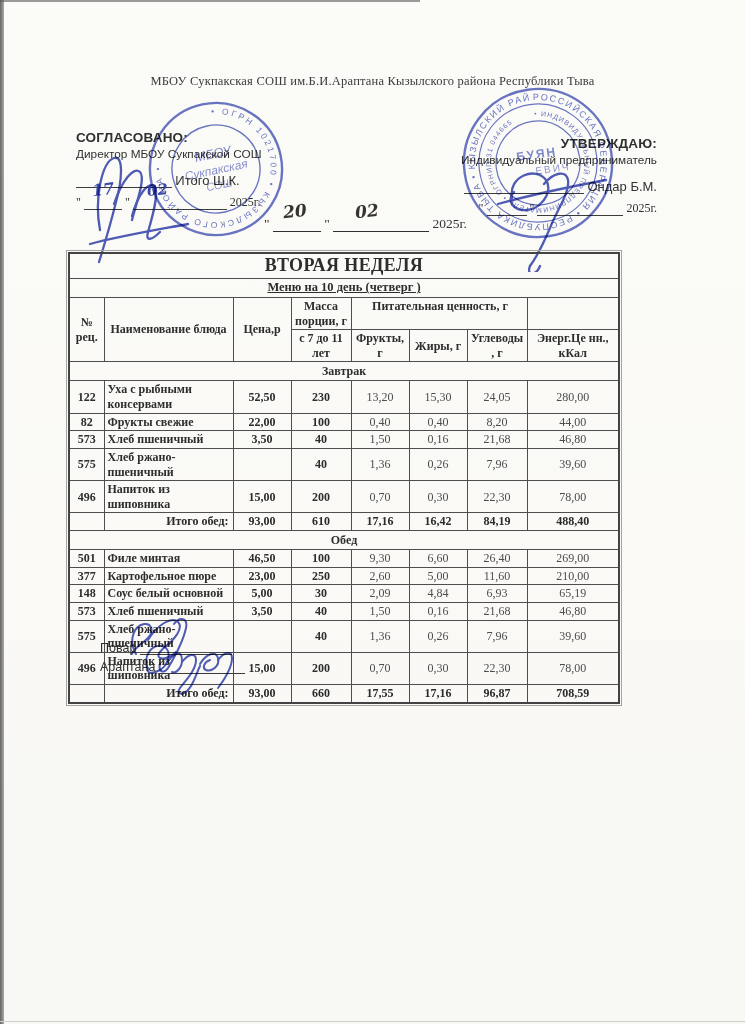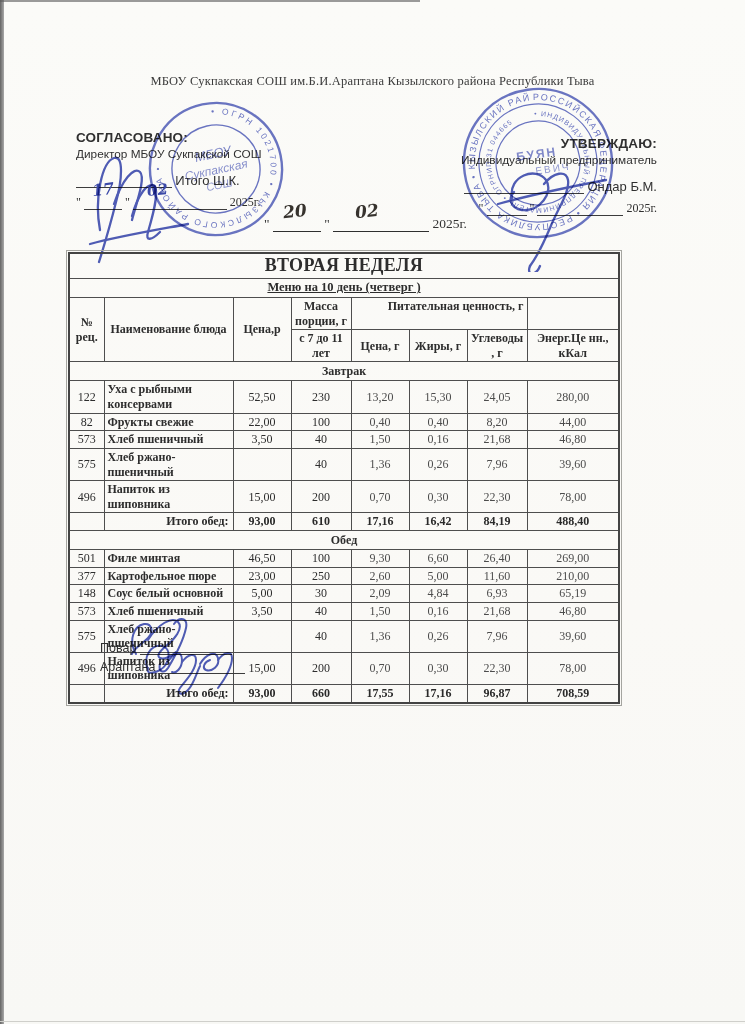--- a/index.html
+++ b/index.html
@@ -33,25 +33,25 @@
 
   .sig{position:absolute;mix-blend-mode:multiply;}
   .sig path{fill:none;stroke:#3d4cb2;stroke-linecap:round;stroke-linejoin:round;}
 
   
   .menu-table{position:absolute;left:68px;top:252px;width:550px;border-collapse:collapse;font-family:"Liberation Serif",serif;color:#2d2d2d;border:2px solid #434343;outline:1px solid #a5a5a0;outline-offset:1px;table-layout:fixed;}
   .menu-table th,.menu-table td{border:1px solid #4e4e4e;padding:1px 3px;font-size:12px;line-height:1.22;overflow:hidden;}
   .week-row th{font-size:18px;font-weight:bold;text-align:center;height:16px;letter-spacing:.4px;}
   .menu-row th{font-size:12.5px;font-weight:bold;text-align:center;height:16px;text-decoration:underline;}
   .hdr th{font-weight:bold;text-align:center;vertical-align:middle;}
-  .hdr .c-nutr{text-align:right;vertical-align:top;padding-left:5px;}
+  .hdr .c-nutr{text-align:center;vertical-align:top;padding-left:5px;}
   .hdr .c-mass-top{vertical-align:top;}
   tbody tr{height:17px;}
   td.sec{font-weight:bold;text-align:center;height:16px;}
-  td.num,td.price,td.mass{font-weight:normal;text-align:center;}
+  td.num,td.price,td.mass{font-weight:bold;text-align:center;}
   td.dish{font-weight:bold;text-align:left;}
   td.val{text-align:center;color:#4c4c4c;}
   tr.total-row td{font-weight:bold;color:#2a2a2a;}
   td.tot-label{text-align:right;padding-right:4px;}
 
   
   .footer{position:absolute;left:100px;top:641px;font-size:12.5px;color:#2f2f2f;}
   .footer .line-row{margin-bottom:5px;}
 </style>
 </head>
@@ -187,21 +187,21 @@
       <tr class="hdr" style="height:30px">
         <th rowspan="2">№ рец.</th>
         <th rowspan="2">Наименование блюда</th>
         <th rowspan="2">Цена,р</th>
         <th class="c-mass-top">Масса порции, г</th>
         <th colspan="3" class="c-nutr">Питательная ценность, г</th>
         <th></th>
       </tr>
       <tr class="hdr" style="height:32px">
         <th>с 7 до 11 лет</th>
-        <th>Цена, г</th>
+        <th>Фрукты, г</th>
         <th>Жиры, г</th>
         <th>Углеводы , г</th>
         <th>Энерг.Це нн., кКал</th>
       </tr>
     </thead>
     <tbody>
         <tr>
           <td class="sec" colspan="8">Завтрак</td>
         </tr>
         <tr>

